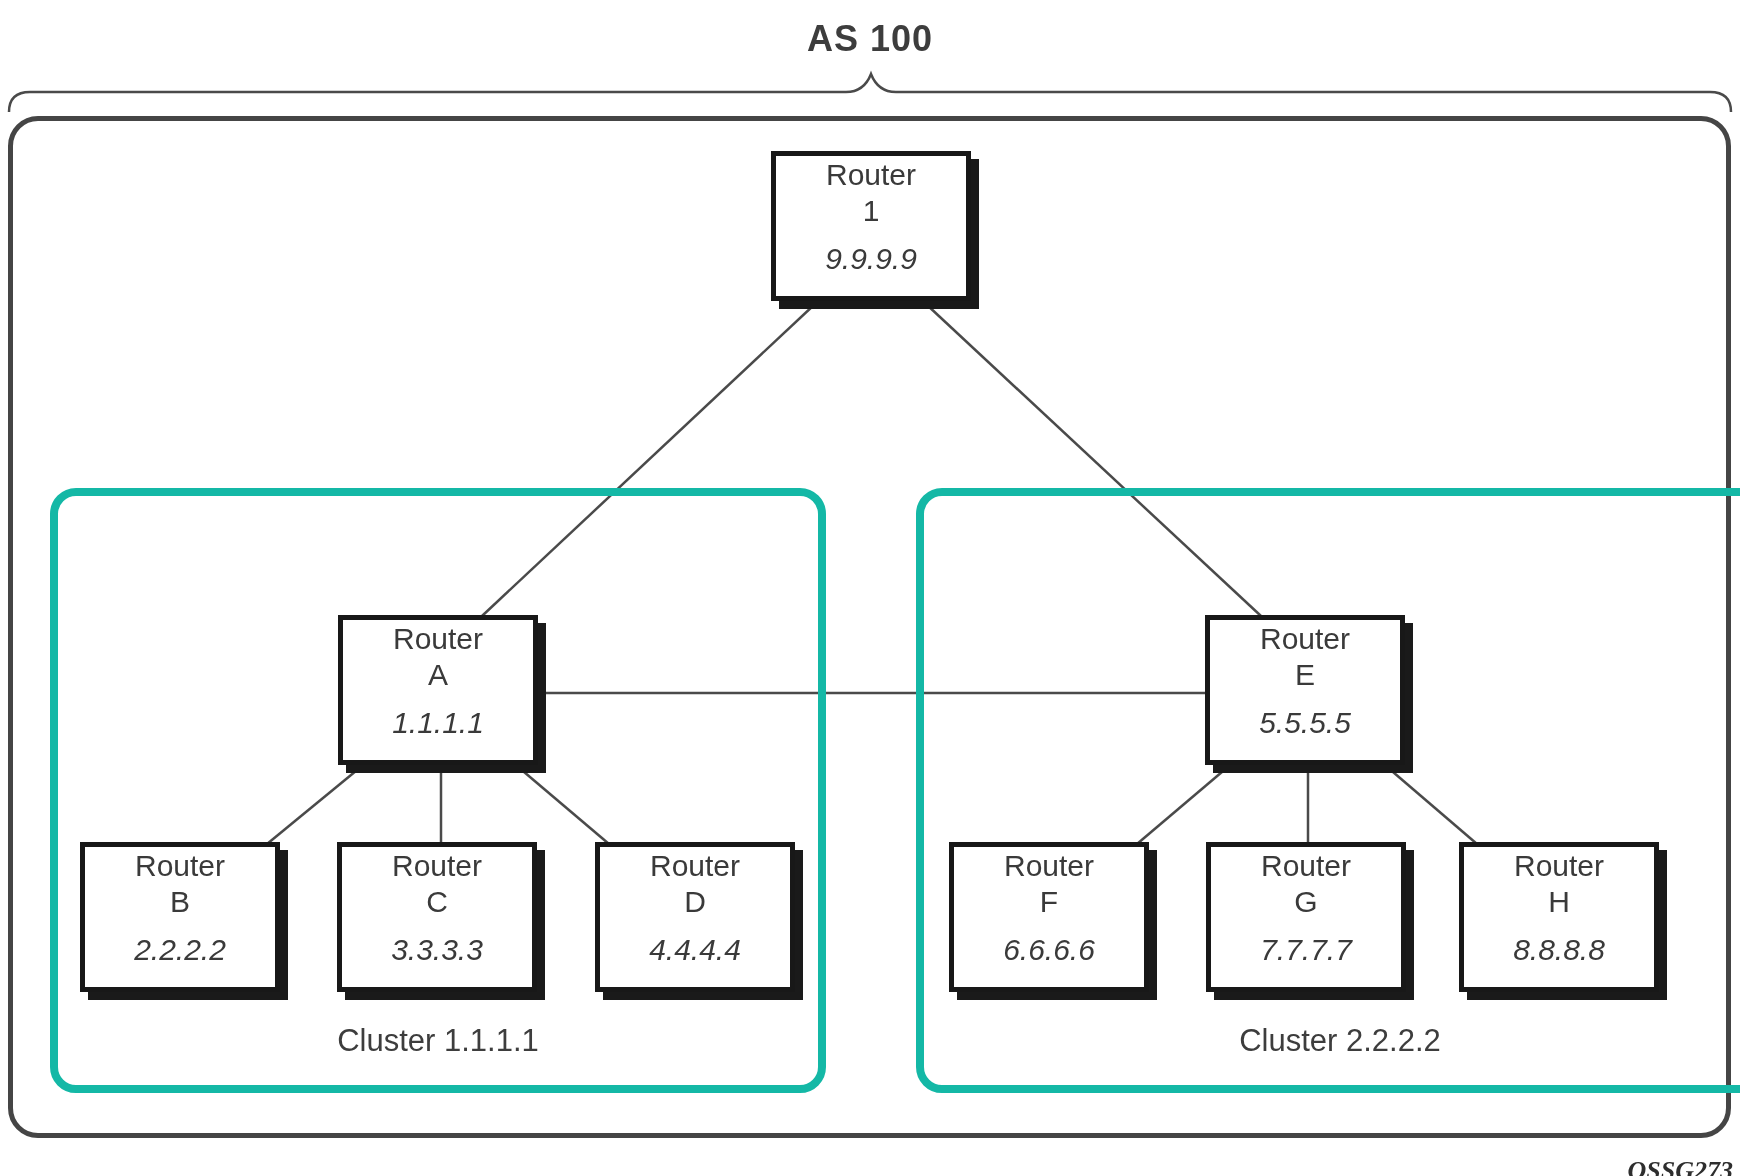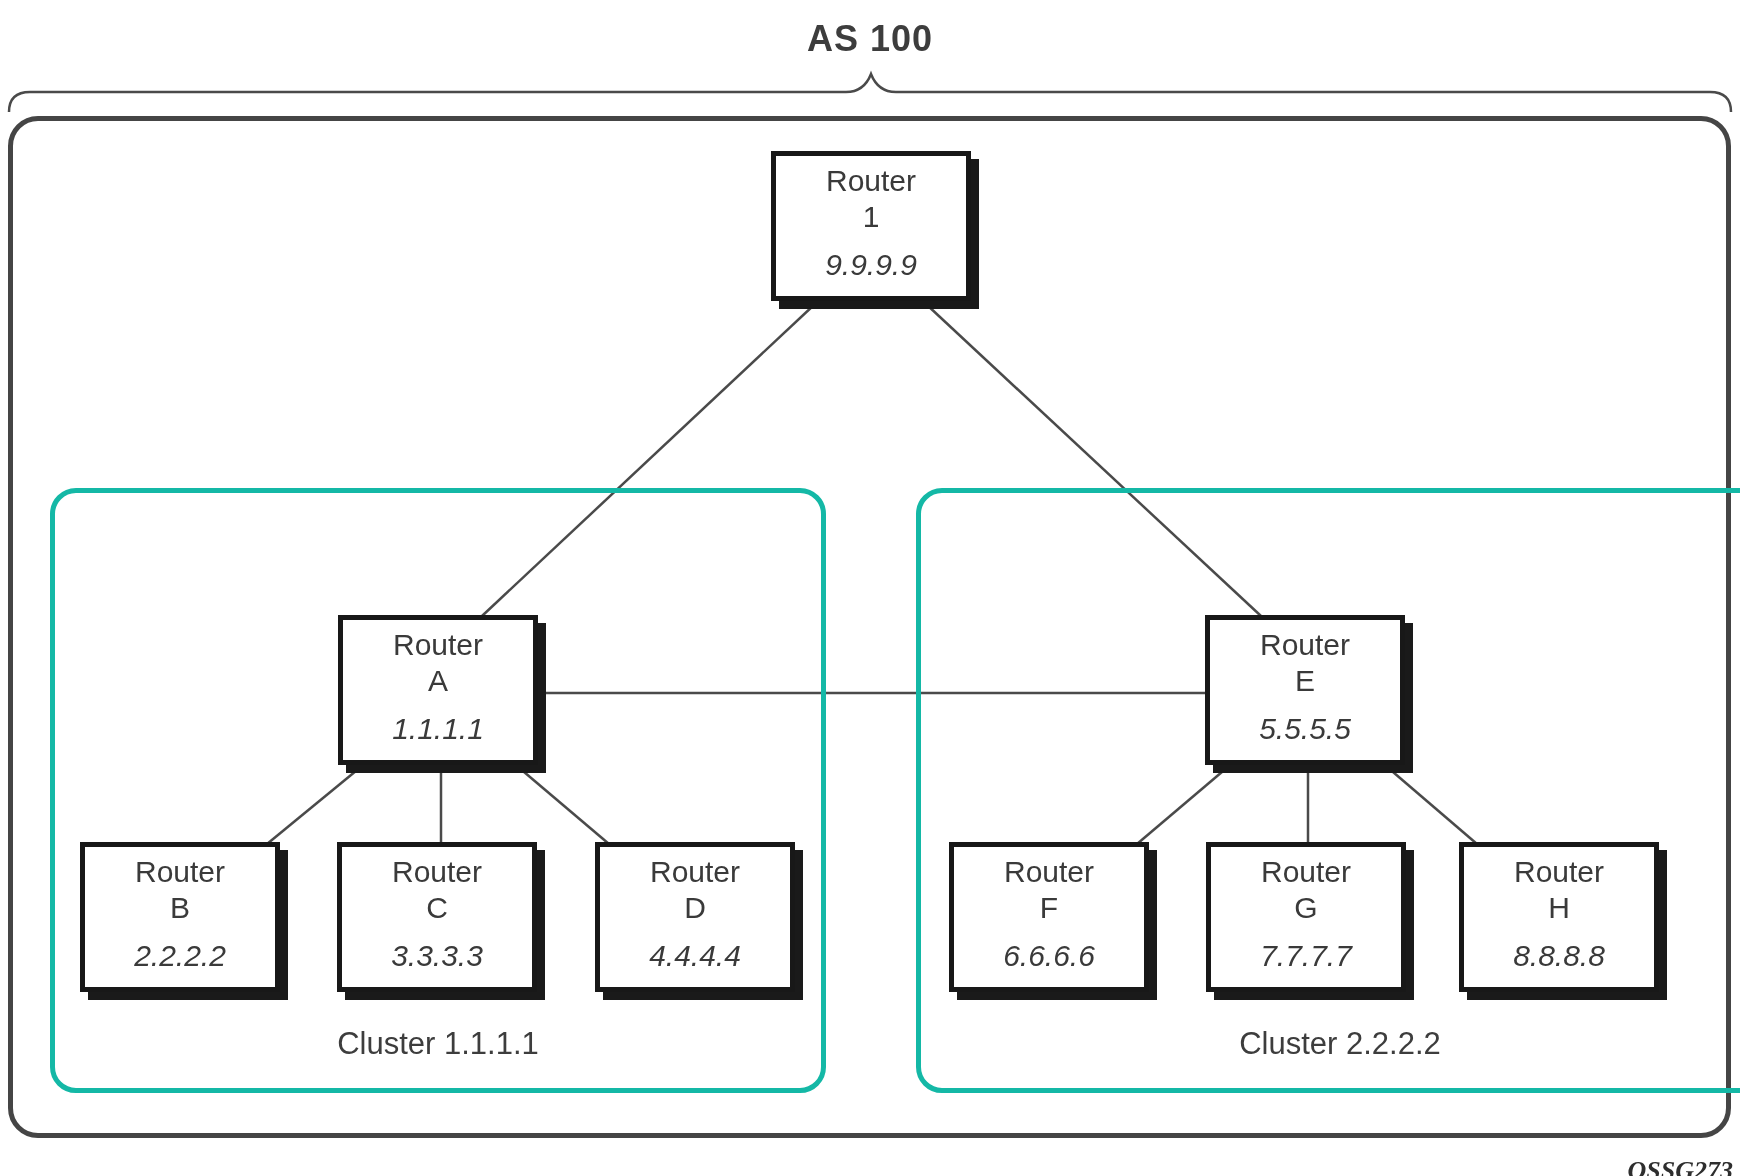--- a/index.html
+++ b/index.html
@@ -33,21 +33,21 @@
     left: 8px; top: 100px;
     width: 1723px; height: 1022px;
     border: 5px solid #454545;
     border-radius: 30px;
     box-sizing: border-box;
   }
   .cluster {
     position: absolute;
     top: 472px;
     height: 605px;
-    border: 5px solid #14b8a6;
+    border: 8px solid #14b8a6;
     border-radius: 26px;
     box-sizing: border-box;
   }
   .cluster-left  { left: 50px;  width: 776px; }
   .cluster-right { left: 916px; width: 848px; }
   .cluster-label {
     position: absolute;
     bottom: 26px; left: 0;
     width: 100%;
     text-align: center;
@@ -57,21 +57,21 @@
   .router {
     position: absolute;
     width: 200px; height: 150px;
     background: #ffffff;
     border: 5px solid #181818;
     box-shadow: 8px 8px 0 #1a1a1a;
     box-sizing: border-box;
     display: flex;
     flex-direction: column;
     align-items: center;
-    padding-top: 7px;
+    padding-top: 1px;
     font-size: 30px;
     color: #3a3a3a;
   }
   .router .r-name { line-height: 36px; }
   .router .r-id   { line-height: 36px; }
   .router .r-ip   { line-height: 36px; margin-top: 12px; font-style: italic; }
   .r1 { left: 771px;  top: 135px; }
   .ra { left: 338px;  top: 599px; }
   .re { left: 1205px; top: 599px; }
   .rb { left: 80px;   top: 826px; }

